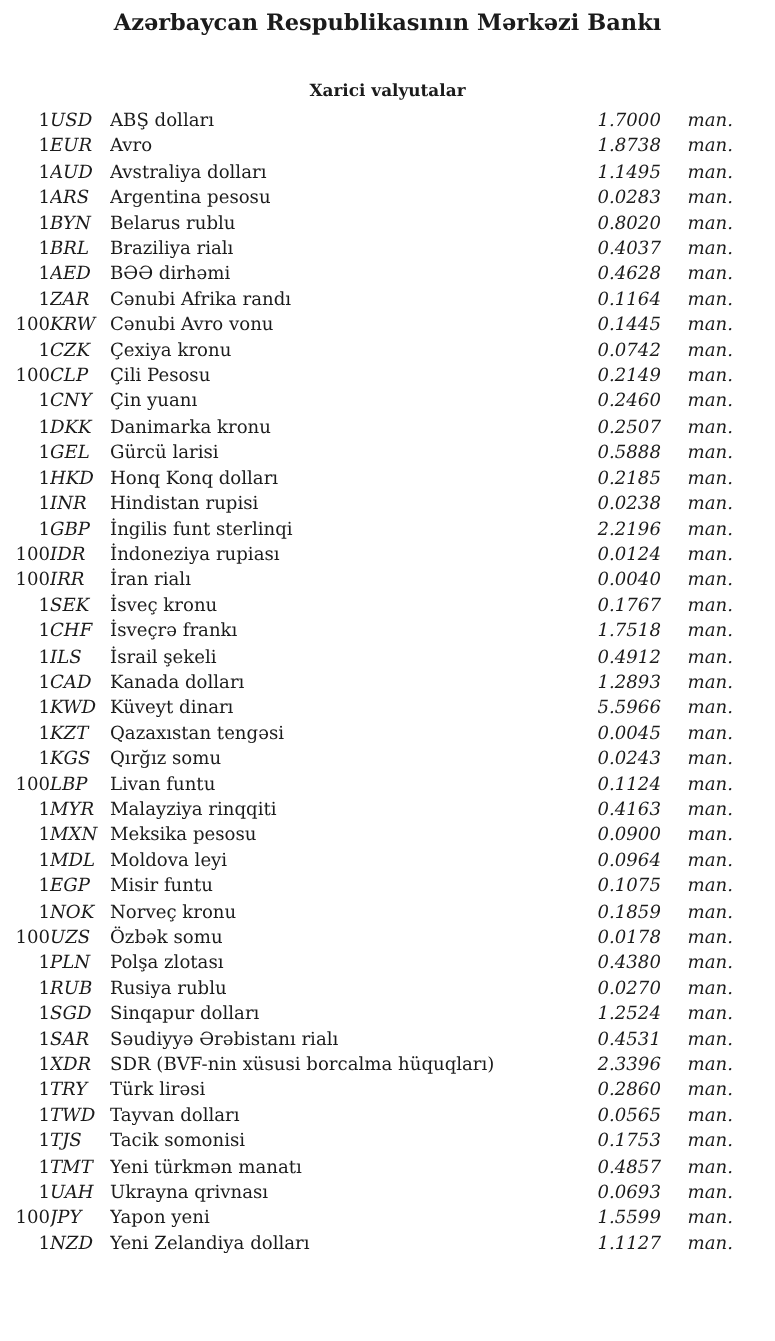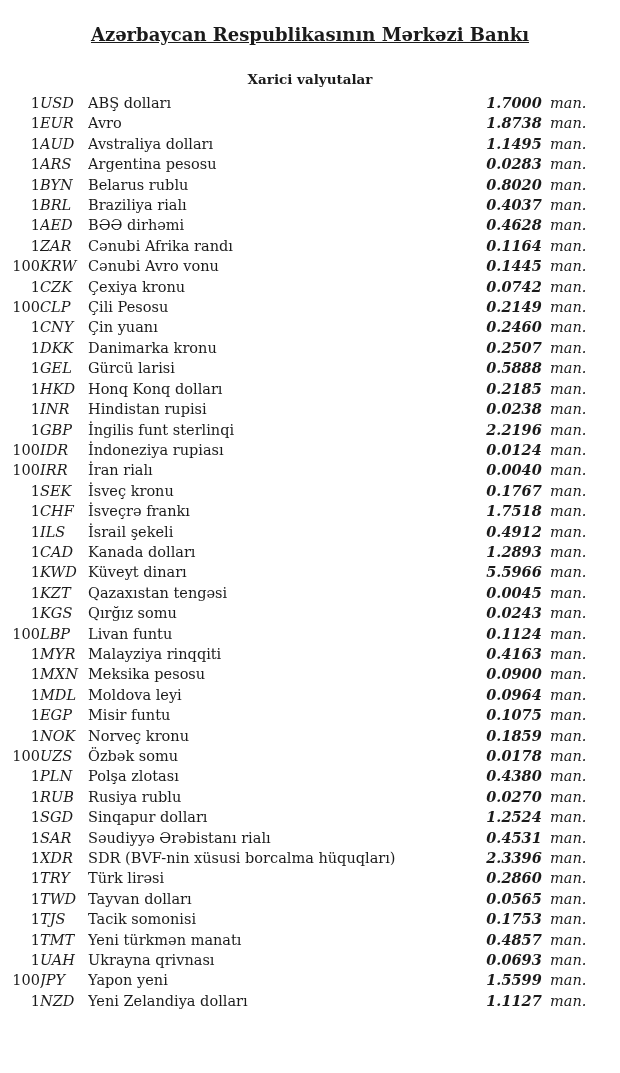--- a/index.html
+++ b/index.html
@@ -9,44 +9,43 @@
   }
   body {
     width: 620px;
     height: 1073px;
     overflow: hidden;
     font-family: "DejaVu Serif", "Liberation Serif", serif;
     color: #1b1b1b;
   }
   .doc-header { text-align: center; }
   .bank-name {
-    padding-top: 22px;
+    padding-top: 6px;
     font-size: 18px;
     font-weight: bold;
     line-height: 26px;
-    text-decoration: underline;
   }
   .date-line {
     font-size: 13px;
     font-weight: bold;
     line-height: 21px;
   }
   .scope-line {
     font-size: 13px;
     font-weight: bold;
     line-height: 20px;
   }
   .bulletin-title {
     font-size: 13.5px;
     font-weight: bold;
     line-height: 23px;
     letter-spacing: 0.3px;
   }
   .section-title {
-    margin-top: 21px;
+    margin-top: 31px;
     text-align: center;
     font-size: 13.5px;
     font-weight: bold;
     line-height: 20px;
   }
   table.rates {
     width: 620px;
     margin-top: 4px;
     border-collapse: collapse;
     table-layout: fixed;
@@ -59,22 +58,22 @@
     line-height: 20.4px;
     white-space: nowrap;
     overflow: hidden;
     vertical-align: middle;
   }
   td.qty  { width: 40px;  text-align: right; }
   td.code { width: 48px;  text-align: left; font-style: italic; }
   td.name { width: 390px; text-align: left; padding-left: 7px; }
   td.rate {
     width: 72px;
-    text-align: center;
-    font-weight: bold;
+    text-align: left;
+    font-weight: normal;
     font-style: italic;
     font-size: 13.5px;
   }
   td.unit { width: 70px;  text-align: left; padding-left: 12px; font-style: italic; }
 </style>
 </head>
 <body>
 
 <div class="doc-header">
   <div class="bank-name">Azərbaycan Respublikasının Mərkəzi Bankı</div>

